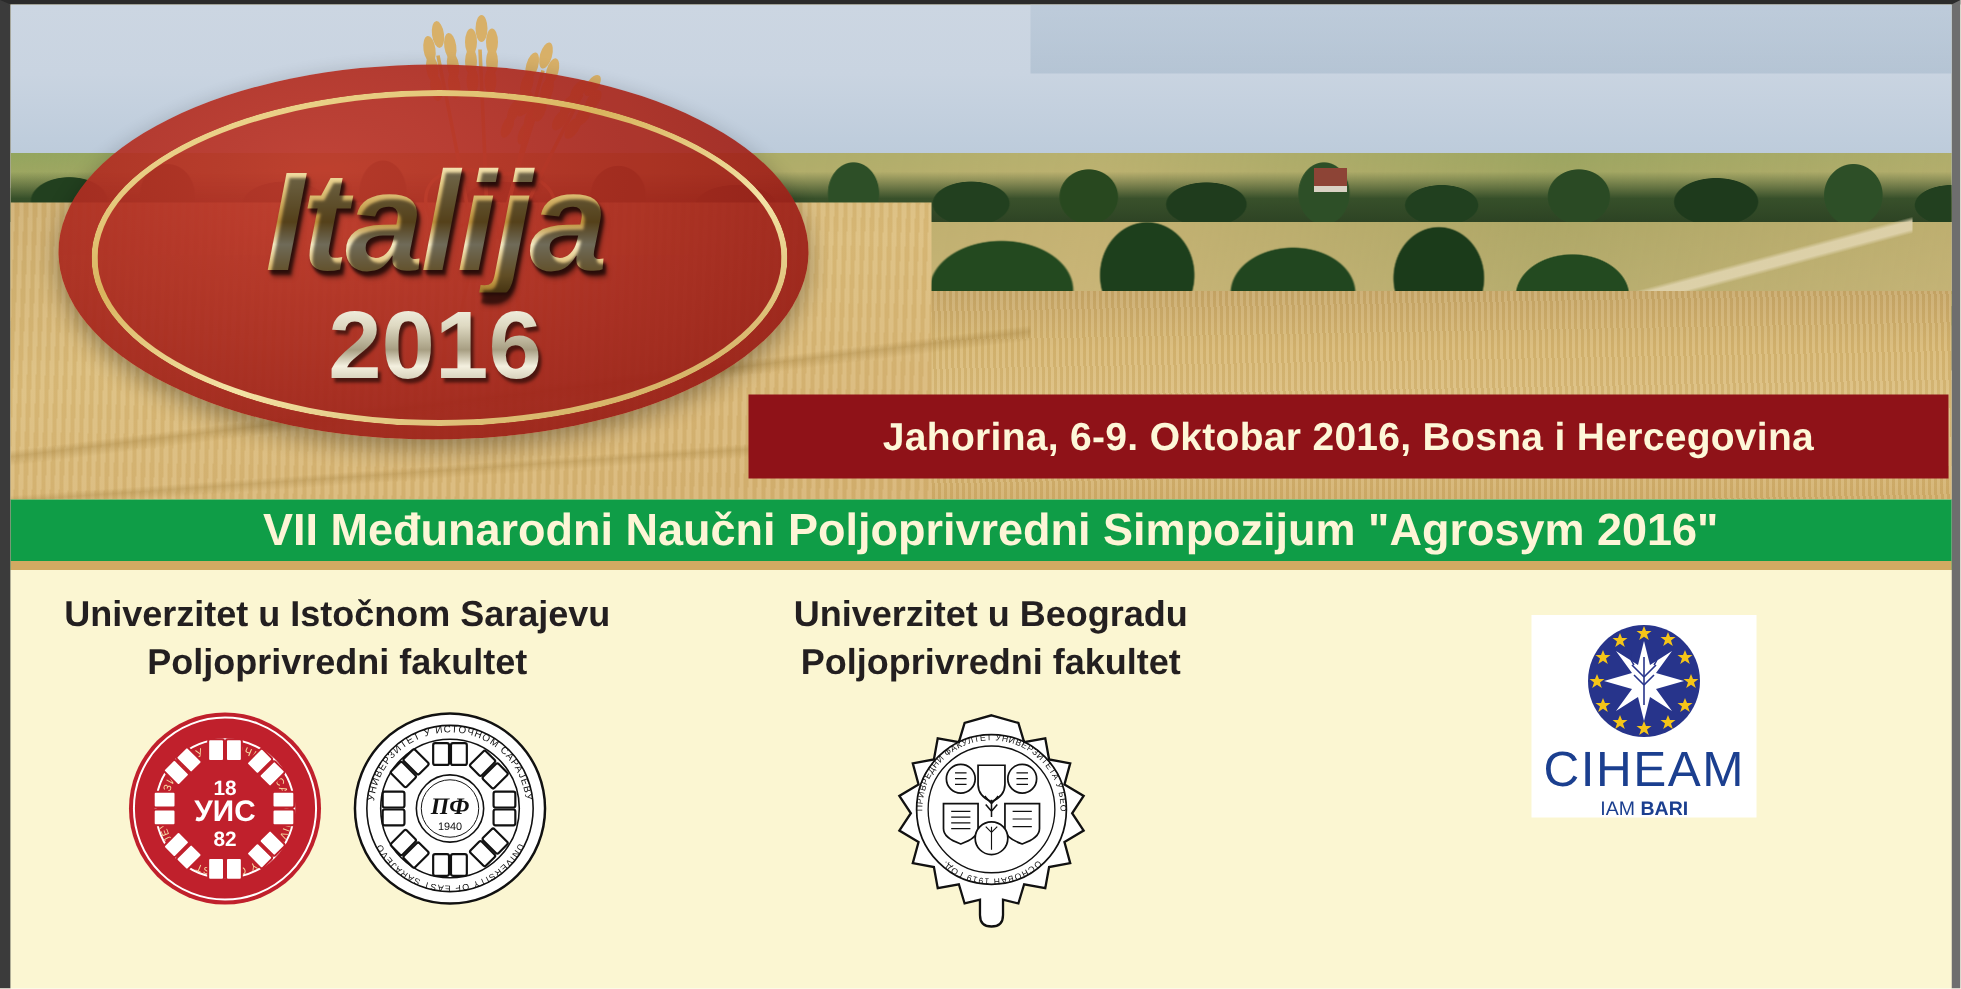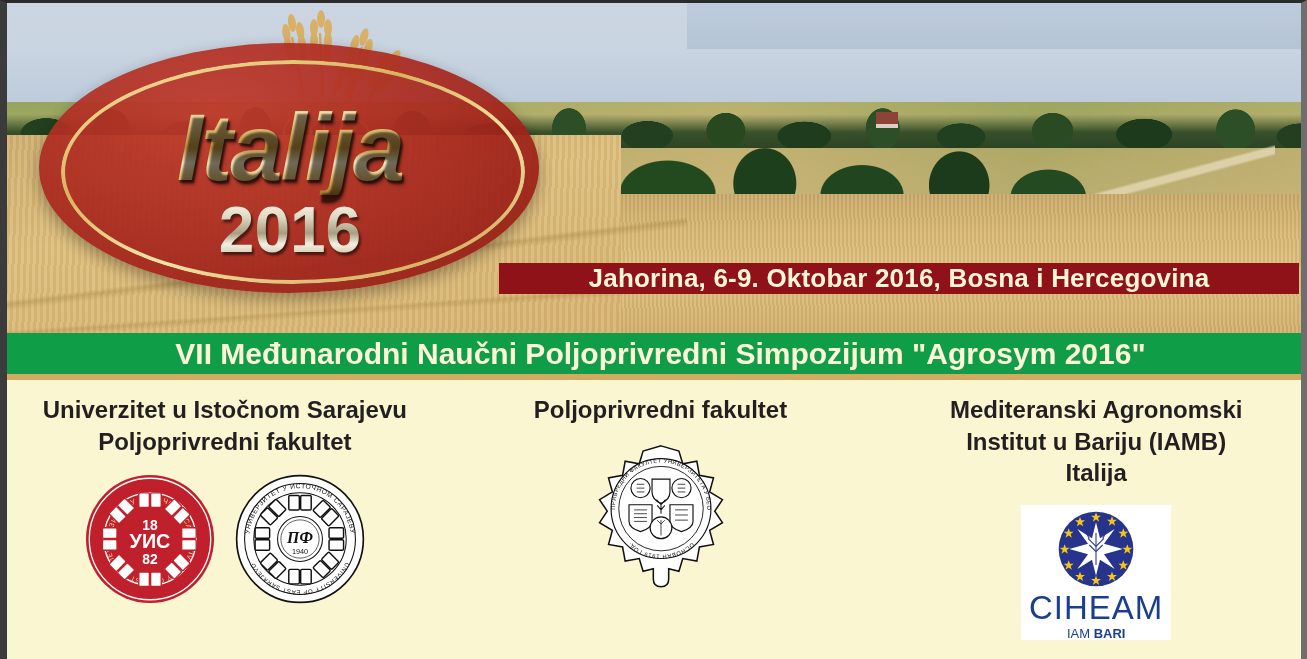--- a/index.html
+++ b/index.html
@@ -141,21 +141,21 @@
     position:absolute;left:0;top:185px;width:530px;
     text-align:center;
     font-weight:bold;font-size:64px;line-height:1;
     background:linear-gradient(180deg,#fffdf2 0%,#ded9c2 30%,#a79e82 55%,#f4f0df 72%,#b8b196 100%);
     -webkit-background-clip:text;background-clip:text;color:transparent;
     filter:drop-shadow(2px 3px 1px rgba(0,0,0,.55));
   }
 
   
   .date-banner{
-    position:absolute;left:492px;top:260px;width:800px;height:31px;
+    position:absolute;left:492px;top:260px;width:800px;height:56px;
     background:#8f1218;
     display:flex;align-items:center;justify-content:center;
     color:#fdf7d8;
     font-weight:bold;font-size:26px;letter-spacing:.2px;
     white-space:nowrap;
   }
 
   
   .green-banner{
     position:absolute;left:0;top:330px;width:1307px;height:41px;
@@ -398,20 +398,21 @@
           <circle cx="100" cy="100" r="29" fill="none" stroke="#111111" stroke-width="1"></circle>
           <text x="100" y="106" text-anchor="middle" font-size="24" font-weight="bold" font-style="italic" fill="#111111" font-family="'Liberation Serif',serif">ПФ</text>
           <text x="100" y="122" text-anchor="middle" font-size="11" fill="#111111" font-family="'Liberation Sans',sans-serif">1940</text>
         </svg>
 
       </div>
     </div>
 
     <div class="col">
       <div class="lines">
+        <div>Univerzitet u Beogradu</div>
         <div>Poljoprivredni fakultet</div>
       </div>
       <div class="logos-row">
         <svg class="seal" width="128" height="146" viewBox="0 0 200 228">
           <path d="M100 6
                    L128 14 L134 34 L156 30 L160 52 L182 56 L176 78 L196 90
                    L184 108 L196 126 L176 138 L182 160 L160 164 L156 186
                    L134 182 L128 202 L112 198 L112 214 Q112 226 100 226 Q88 226 88 214 L88 198
                    L72 202 L66 182 L44 186 L40 164 L18 160 L24 138 L4 126 L16 108 L4 90
                    L24 78 L18 56 L40 52 L44 30 L66 34 L72 14 Z" fill="#ffffff" stroke="#111111" stroke-width="2.4"></path>
@@ -441,25 +442,20 @@
             <path d="M58 106 h20 M58 112 h20 M58 118 h20 M58 124 h20"></path>
             <path d="M122 106 h20 M122 114 h20 M122 122 h20"></path>
             <path d="M100 122 v24 M100 128 l-6 -6 M100 128 l6 -6"></path>
           </g>
           <path d="M100 94 v18 M100 98 l-7 -8 M100 98 l7 -8 M100 106 l-6 -7 M100 106 l6 -7" stroke="#111111" stroke-width="1.6" fill="none"></path>
         </svg>
       </div>
     </div>
 
     <div class="col">
-      <div class="lines">
-        <div>Mediteranski Agronomski</div>
-        <div>Institut u Bariju (IAMB)</div>
-        <div>Italija</div>
-      </div>
       <div class="logos-row">
         <div class="ciheam-box">
           <svg width="98" height="98" viewBox="0 0 120 120">
             <circle cx="60" cy="60" r="56" fill="#27348b"></circle>
             <g fill="#f5c518">
               <g transform="translate(60,12)">
                   <polygon points="0,-7 2,-2 7.5,-2 3,1.5 4.8,7 0,3.8 -4.8,7 -3,1.5 -7.5,-2 -2,-2"></polygon>
                 </g>
               <g transform="translate(84,18)">
                   <polygon points="0,-7 2,-2 7.5,-2 3,1.5 4.8,7 0,3.8 -4.8,7 -3,1.5 -7.5,-2 -2,-2"></polygon>

